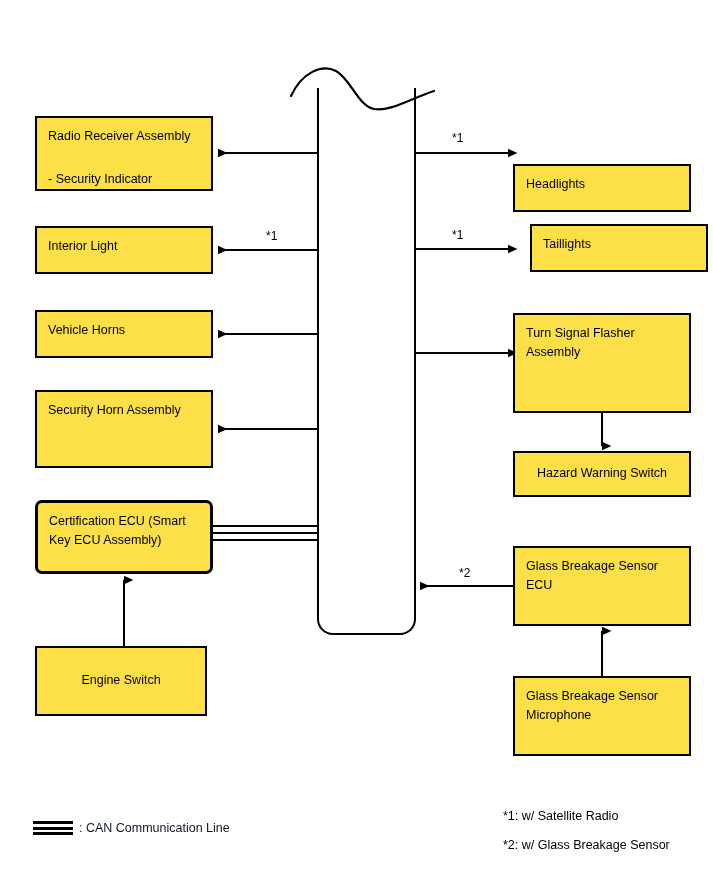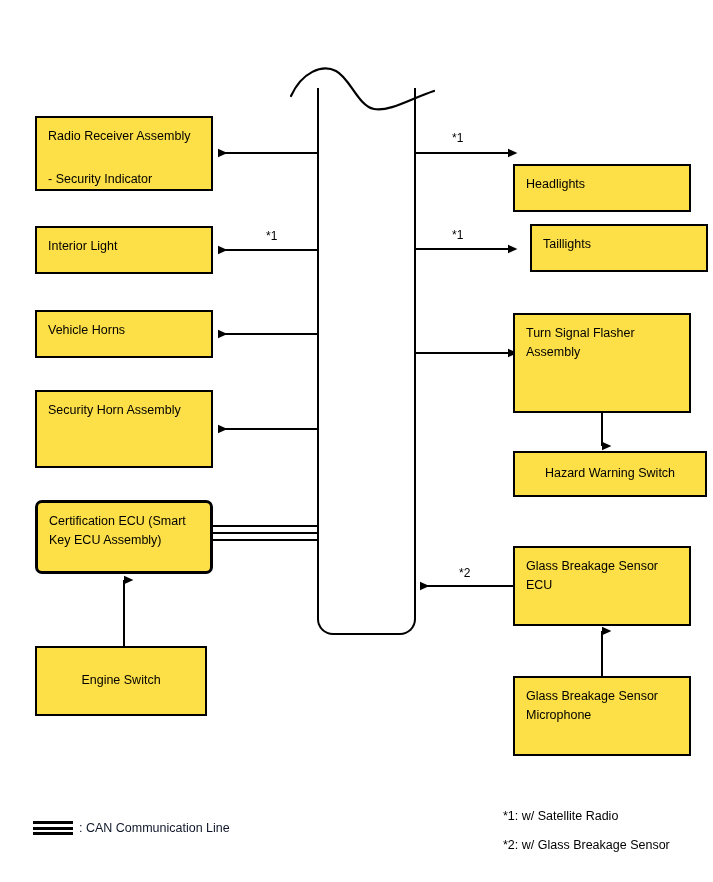--- a/index.html
+++ b/index.html
@@ -139,21 +139,21 @@
 
   <div class="box" style="left:513px; top:224px; width:178px; height:48px;margin-left:17px;">
     <span>Taillights</span>
   </div>
 
   <div class="box" style="left:513px; top:313px; width:178px; height:100px;padding-left:11px;">
     <span>Turn Signal Flasher</span>
     <span style="display:block;">Assembly</span>
   </div>
 
-  <div class="box center" style="left:513px; top:451px; width:194px; height:46px;">
+  <div class="box center" style="left:513px; top:451px; width:178px; height:46px;">
     <span>Hazard Warning Switch</span>
   </div>
 
   <div class="box" style="left:513px; top:546px; width:178px; height:80px;">
     <span>Glass Breakage Sensor</span>
     <span style="display:block;">ECU</span>
   </div>
 
   <div class="box" style="left:513px; top:676px; width:178px; height:80px;">
     <span>Glass Breakage Sensor</span>

